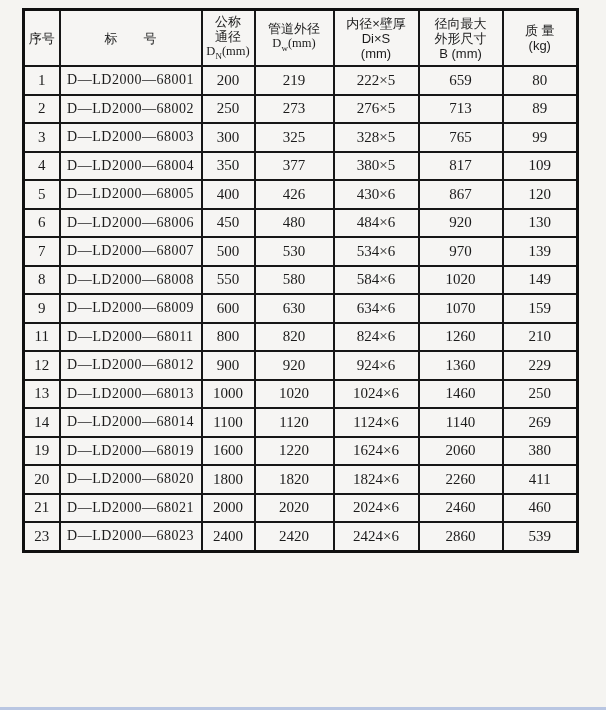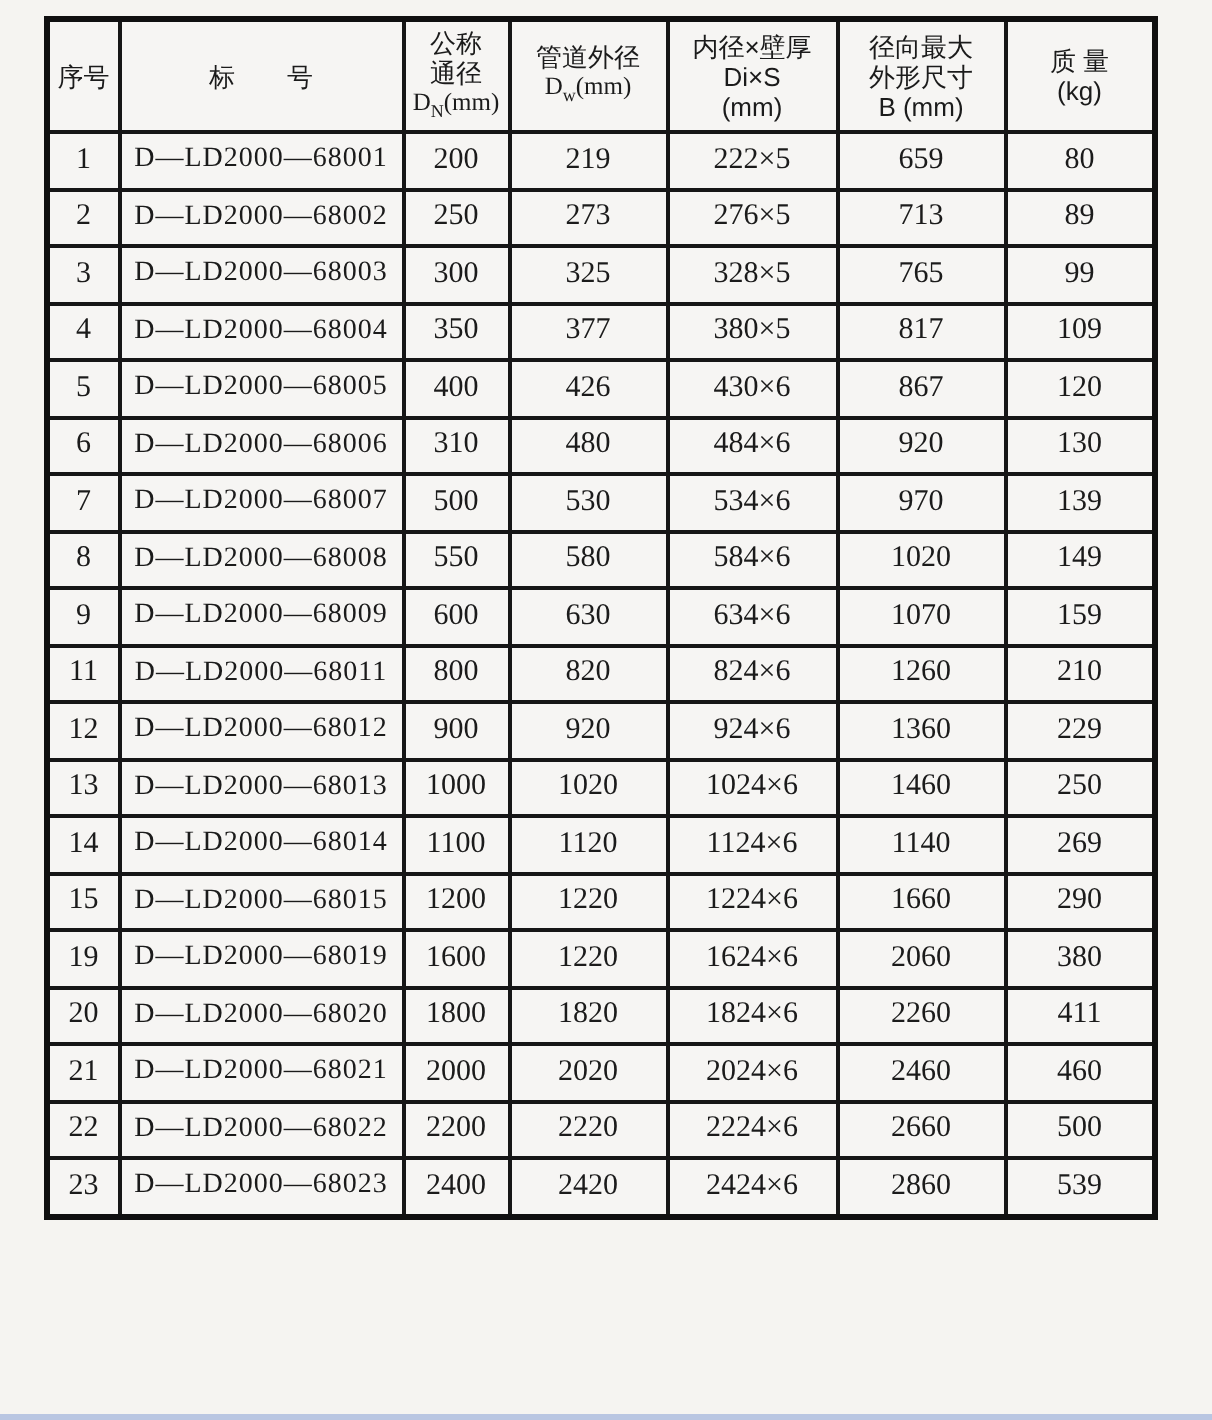--- a/index.html
+++ b/index.html
@@ -160,21 +160,21 @@
           <td class="label-cell">D—LD2000—68005</td>
           <td>400</td>
           <td>426</td>
           <td>430×6</td>
           <td>867</td>
           <td>120</td>
         </tr>
         <tr>
           <td>6</td>
           <td class="label-cell">D—LD2000—68006</td>
-          <td>310</td>
+          <td>450</td>
           <td>480</td>
           <td>484×6</td>
           <td>920</td>
           <td>130</td>
         </tr>
         <tr>
           <td>7</td>
           <td class="label-cell">D—LD2000—68007</td>
           <td>500</td>
           <td>530</td>
@@ -230,29 +230,20 @@
         <tr>
           <td>14</td>
           <td class="label-cell">D—LD2000—68014</td>
           <td>1100</td>
           <td>1120</td>
           <td>1124×6</td>
           <td>1140</td>
           <td>269</td>
         </tr>
         <tr>
-          <td>15</td>
-          <td class="label-cell">D—LD2000—68015</td>
-          <td>1200</td>
-          <td>1220</td>
-          <td>1224×6</td>
-          <td>1660</td>
-          <td>290</td>
-        </tr>
-        <tr>
           <td>19</td>
           <td class="label-cell">D—LD2000—68019</td>
           <td>1600</td>
           <td>1220</td>
           <td>1624×6</td>
           <td>2060</td>
           <td>380</td>
         </tr>
         <tr>
           <td>20</td>
@@ -266,29 +257,20 @@
         <tr>
           <td>21</td>
           <td class="label-cell">D—LD2000—68021</td>
           <td>2000</td>
           <td>2020</td>
           <td>2024×6</td>
           <td>2460</td>
           <td>460</td>
         </tr>
         <tr>
-          <td>22</td>
-          <td class="label-cell">D—LD2000—68022</td>
-          <td>2200</td>
-          <td>2220</td>
-          <td>2224×6</td>
-          <td>2660</td>
-          <td>500</td>
-        </tr>
-        <tr>
           <td>23</td>
           <td class="label-cell">D—LD2000—68023</td>
           <td>2400</td>
           <td>2420</td>
           <td>2424×6</td>
           <td>2860</td>
           <td>539</td>
         </tr>
       </tbody>
   </table>

